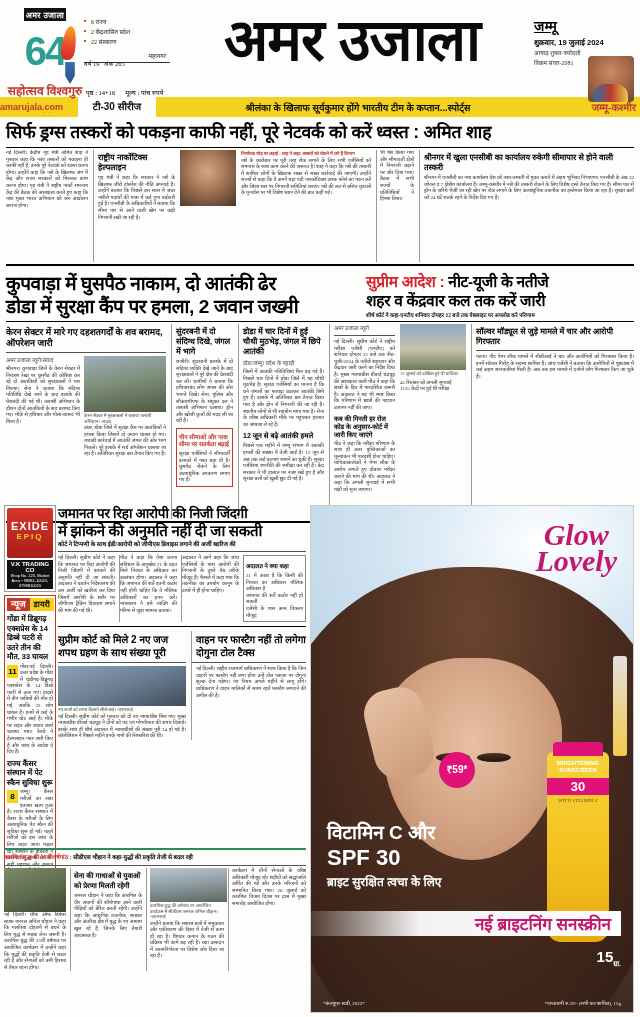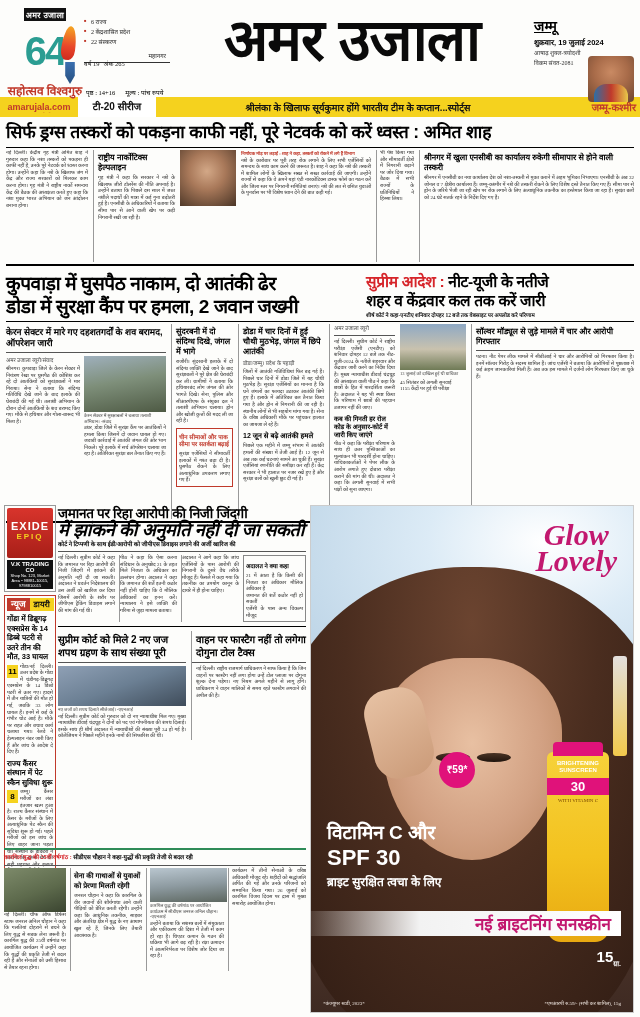--- a/index.html
+++ b/index.html
@@ -60,21 +60,21 @@
   }
   .mast-face:after {
     content:""; position:absolute; left:6px; bottom:0; width:34px; height:18px;
     background:linear-gradient(90deg,#2b6fa8,#c0392b,#e8c84a);
     border-radius:12px 12px 0 0;
   }
 
   
   .strip { display:flex; align-items:center; height:20px; background:#f5d21e; font-size:9px; }
   .strip .site {
-    flex:0 0 78px; text-align:center; color:#c0392b; font-weight:bold;
+    flex:0 0 78px; color:#c0392b; font-weight:bold;
     font-family:"Liberation Sans",sans-serif; font-size:9px; background:#f5d21e;
   }
   .strip .tag {
     flex:0 0 78px; text-align:center; background:#ffffff; color:#111; font-weight:bold;
     font-family:"Liberation Sans",sans-serif; font-size:10px; height:20px; line-height:20px;
   }
   .strip .ticker {
     flex:1; text-align:center; font-family:"Liberation Sans",sans-serif;
     font-weight:bold; font-size:9.5px; color:#111;
   }
@@ -323,21 +323,21 @@
     </div>
   </div>
 
   <div class="mast-meta" style="justify-content:flex-start;padding-left:86px;margin-top:-12px;">
     <span>पृष्ठ : 14+16</span>
     <span>मूल्य : पांच रुपये</span>
   </div>
 
   <div class="strip">
     <div class="site">amarujala.com</div>
-    <div class="tag">टी-20 सीरीज</div>
+    <div class="tag">टी-30 सीरीज</div>
     <div class="ticker">श्रीलंका के खिलाफ सूर्यकुमार होंगे भारतीय टीम के कप्तान...स्पोर्ट्स</div>
     <div class="region">जम्मू-कश्मीर</div>
   </div>
 
   <div class="hl1">सिर्फ ड्रग्स तस्करों को पकड़ना काफी नहीं, पूरे नेटवर्क को करें ध्वस्त : अमित शाह</div>
   <div class="rule-b"></div>
 
   <div class="cols" style="height:112px;overflow:hidden;">
     <div class="col" style="flex:0 0 82px;">
       <div class="body-txt"><span>नई दिल्ली। केंद्रीय गृह मंत्री अमित शाह</span>
@@ -468,21 +468,21 @@
       <div style="clear:both;">
         <h3>राज्य कैंसर संस्थान में पेट स्कैन सुविधा शुरू</h3>
         <div class="numbadge">8</div>
         <div class="body-txt">जम्मू। कैंसर मरीजों का लंबा इंतजार खत्म हुआ है। राज्य कैंसर संस्थान में कैंसर के मरीजों के लिए अत्याधुनिक पेट स्कैन की सुविधा शुरू हो गई। पहले मरीजों को इस जांच के लिए बाहर जाना पड़ता था। संस्थान के डॉक्टरों ने बताया कि इससे रोग की सही पहचान और इलाज में मदद मिलेगी। यह सुविधा उत्तर भारत के चुनिंदा केंद्रों में से एक है।</div>
       </div>
     </div>
   </div>
 
   <div style="position:absolute;left:58px;top:505px;width:248px;">
     <h2 style="font-family:'Liberation Sans',sans-serif;font-weight:bold;font-size:13.5px;line-height:17px;letter-spacing:-.3px;">जमानत पर रिहा आरोपी की निजी जिंदगी</h2>
-    <h2 style="font-family:'Liberation Sans',sans-serif;font-weight:bold;font-size:18px;line-height:17px;letter-spacing:-.3px;font-style:italic;">में झांकने की अनुमति नहीं दी जा सकती</h2>
+    <h2 style="font-family:'Liberation Sans',sans-serif;font-weight:bold;font-size:15px;line-height:17px;letter-spacing:-.3px;">में झांकने की अनुमति नहीं दी जा सकती</h2>
     <div style="font-size:6px;font-weight:bold;margin:1px 0 2px;">कोर्ट ने टिप्पणी के साथ ईडी/आरोपी को जीपीएस डिवाइस लगाने की अर्जी खारिज की</div>
     <div class="rule-t"></div>
     <div style="display:flex;gap:4px;">
       <div style="flex:1;" class="body-txt">नई दिल्ली। सुप्रीम कोर्ट ने कहा कि जमानत पर रिहा आरोपी की निजी जिंदगी में झांकने की अनुमति नहीं दी जा सकती। अदालत ने प्रवर्तन निदेशालय की उस अर्जी को खारिज कर दिया जिसमें आरोपी के शरीर पर जीपीएस ट्रैकिंग डिवाइस लगाने की मांग की गई थी।</div>
       <div style="flex:1;" class="body-txt vline">पीठ ने कहा कि ऐसा करना संविधान के अनुच्छेद 21 के तहत मिले निजता के अधिकार का उल्लंघन होगा। अदालत ने कहा कि जमानत की शर्तें इतनी कठोर नहीं होनी चाहिए कि वे मौलिक अधिकारों का हनन करें। न्यायालय ने इसे व्यक्ति की गरिमा से जुड़ा मामला बताया।</div>
       <div style="flex:1;" class="body-txt vline">अदालत ने आगे कहा कि जांच एजेंसियों के पास आरोपी की निगरानी के दूसरे वैध तरीके मौजूद हैं। फैसले में कहा गया कि तकनीक का उपयोग कानून के दायरे में ही होना चाहिए।</div>
       <div style="flex:1;border:1px solid #888;padding:2px;">
         <div class="subhead" style="font-size:6px;">अदालत ने क्या कहा</div>
         <div class="body-txt">21 में आता है कि किसी की निजता का अधिकार मौलिक अधिकार है</div>
         <div class="body-txt">जमानत की शर्तें कठोर नहीं हो सकतीं</div>

